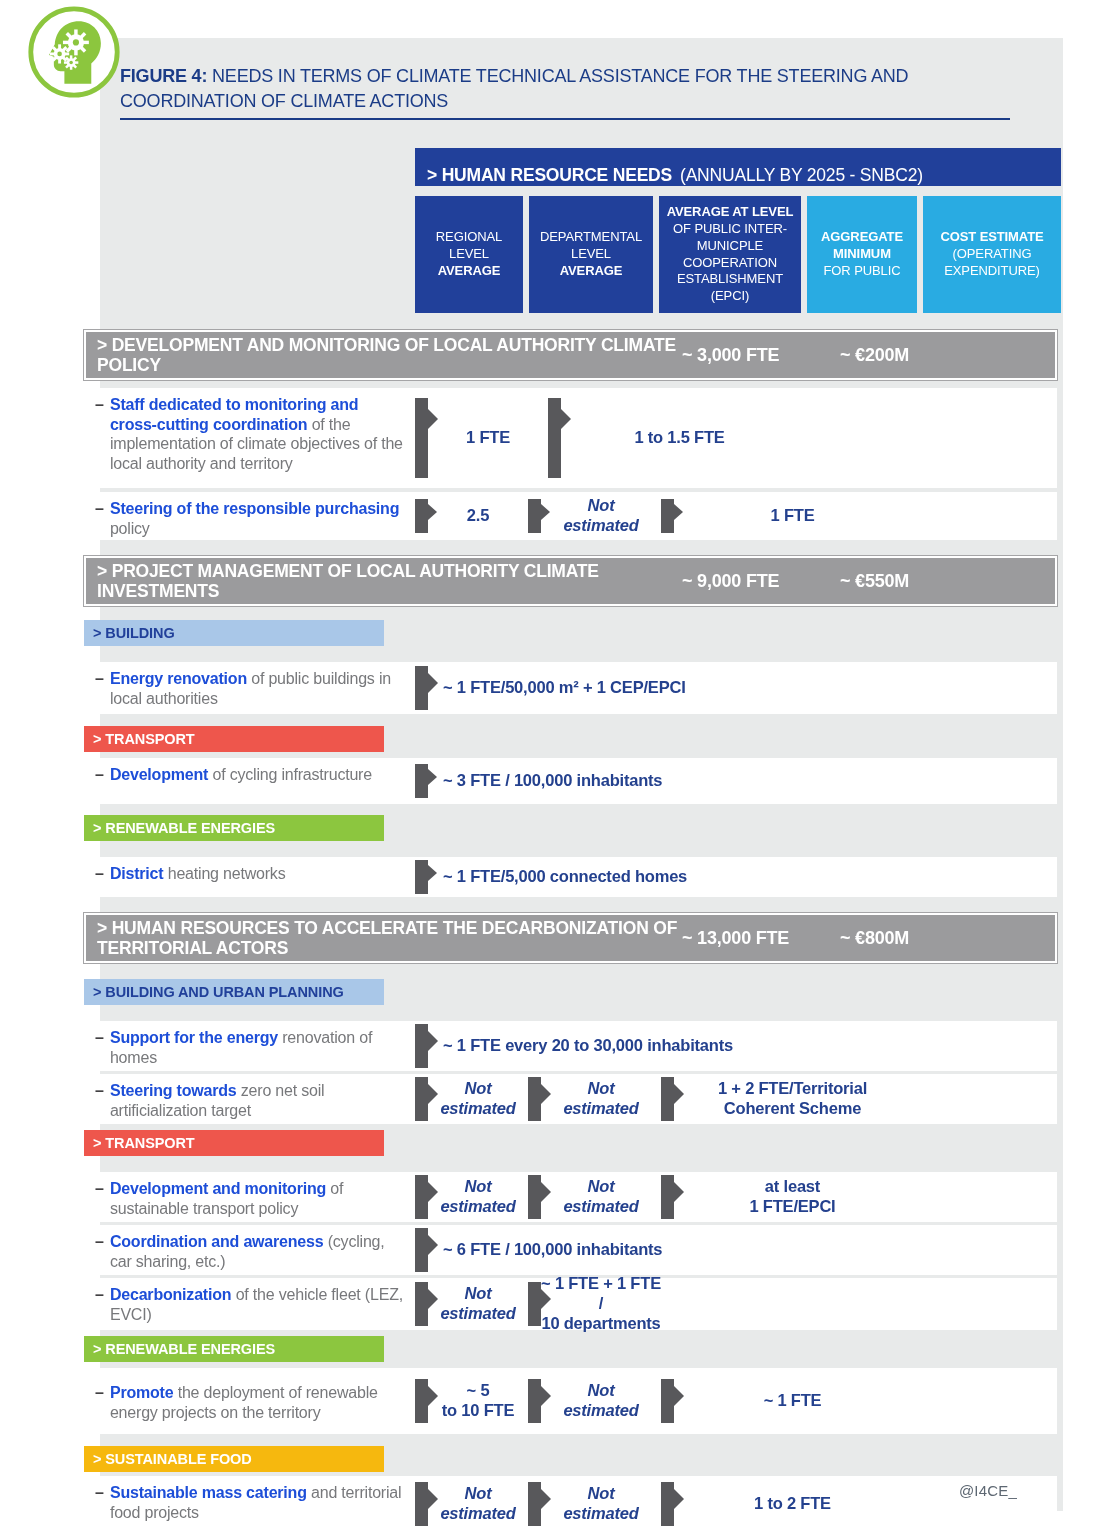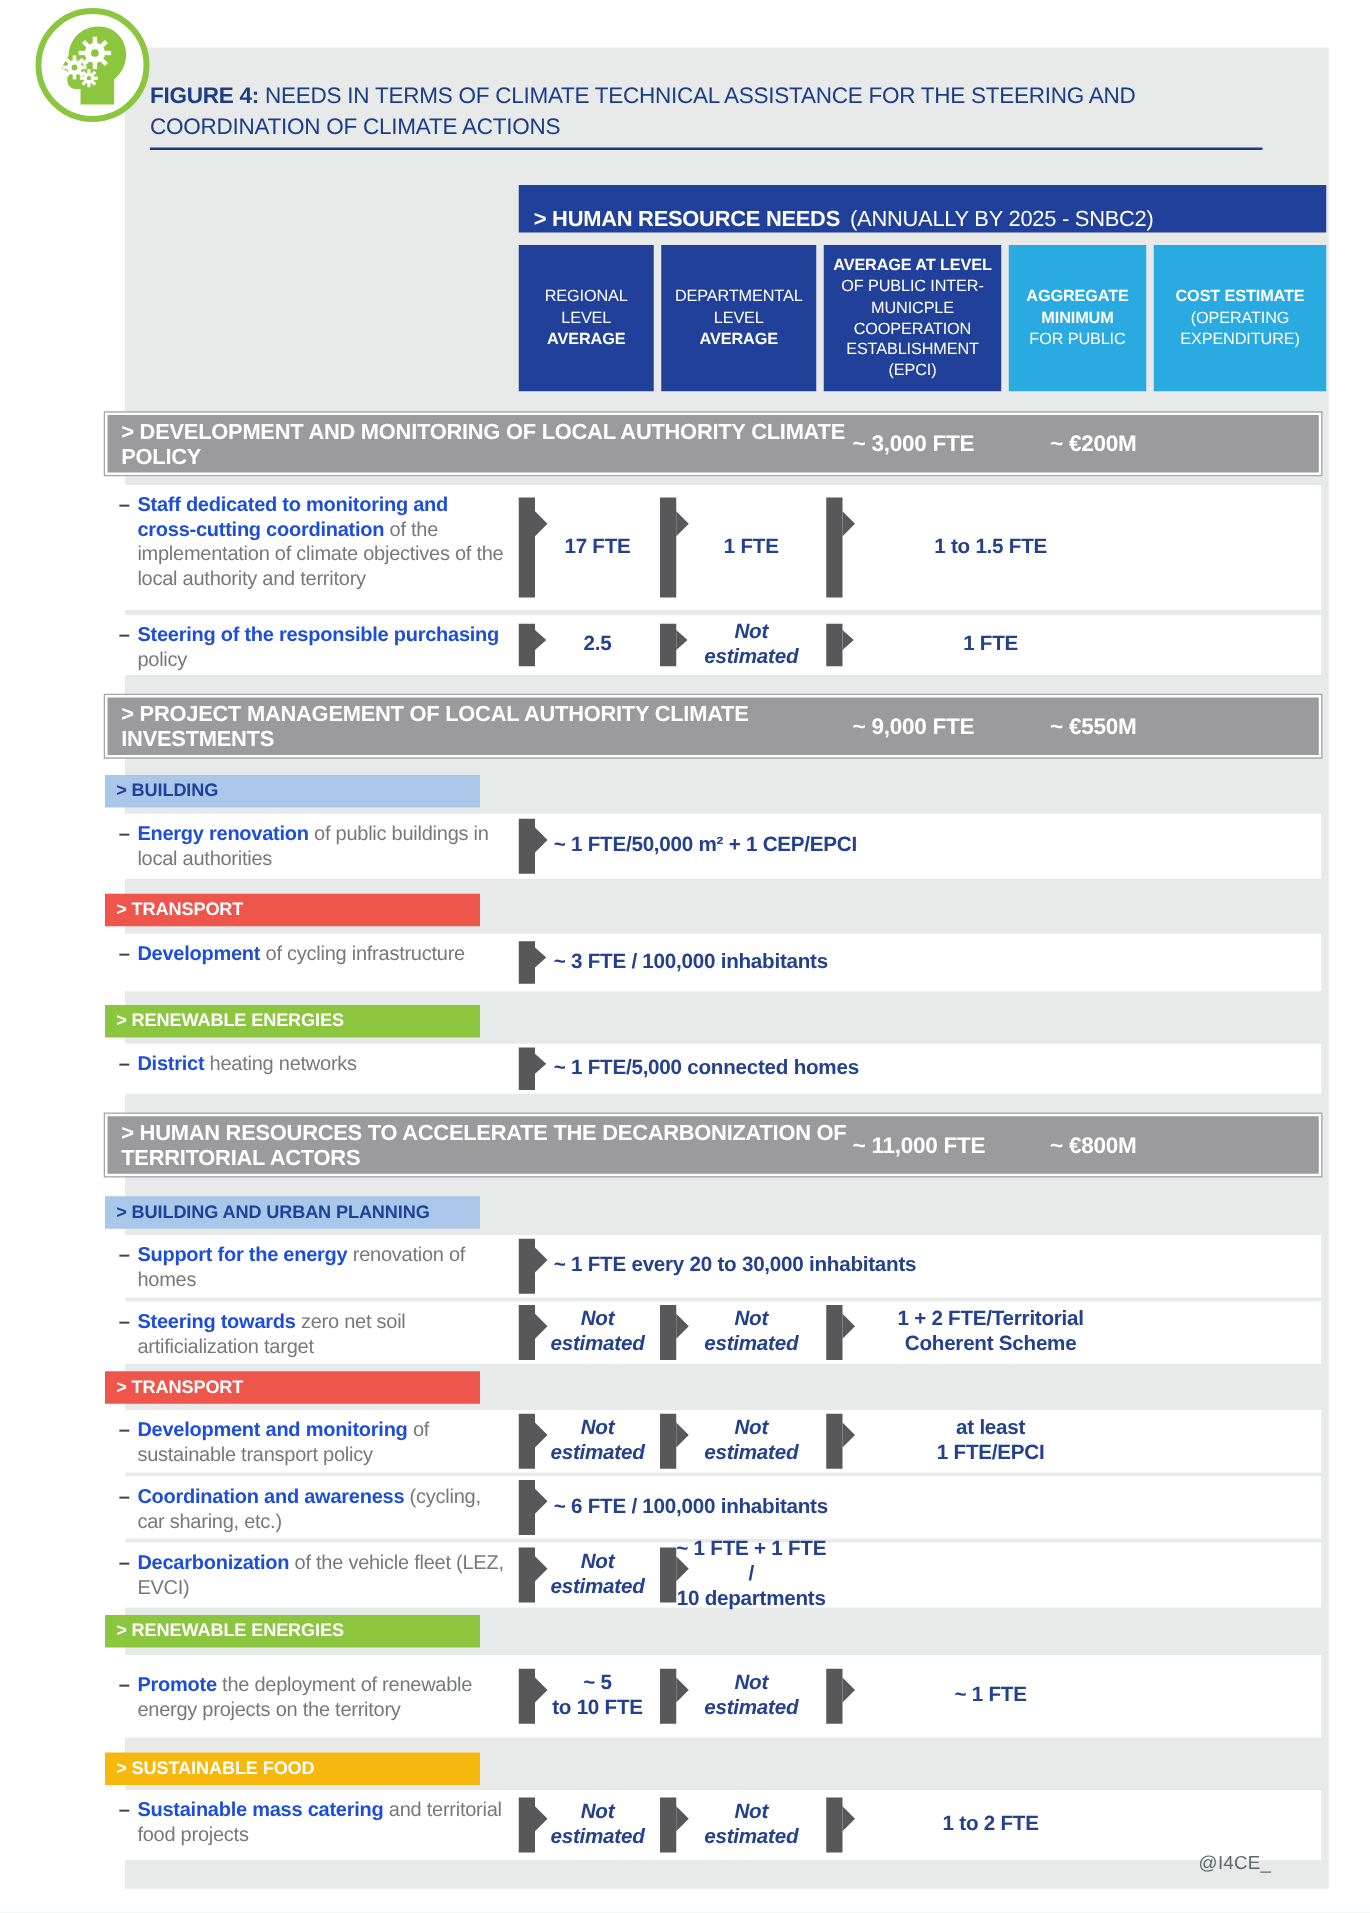--- a/index.html
+++ b/index.html
@@ -29,21 +29,21 @@
   
   .sections{position:absolute;left:-16px;top:292px;width:973px;}
   .secbar{height:50px;background:#9b9b9d;border:2px solid #ffffff;outline:1px solid #a5a5a7;
     box-sizing:border-box;display:flex;align-items:center;color:#fff;margin-bottom:8px;}
   .sectitle{flex:1;margin:0;padding-left:11px;font-weight:bold;font-size:17.5px;line-height:1.15;
     letter-spacing:-0.2px;max-width:585px;}
   .secfte{width:158px;flex-shrink:0;font-weight:bold;font-size:18px;letter-spacing:-0.2px;}
   .seccost{width:110px;flex-shrink:0;font-weight:bold;font-size:18px;letter-spacing:-0.2px;}
   
   .chip{width:300px;height:26px;box-sizing:border-box;display:flex;align-items:center;
-    padding-left:9px;font-weight:bold;font-size:14.5px;color:#fff;letter-spacing:-0.1px;margin-bottom:5px;}
+    padding-left:9px;font-weight:bold;font-size:14.5px;color:#fff;letter-spacing:-0.1px;margin-bottom:16px;}
   .chip--blue{background:#a9c7e8;color:#21409a;}
   .chip--red{background:#ee564c;}
   .chip--green{background:#8cc63f;}
   .chip--yellow{background:#f6b80e;}
   
   .row{background:#ffffff;position:relative;width:973px;box-sizing:border-box;}
   .rlabel{display:flex;width:322px;box-sizing:border-box;padding:7px 0 0 11px;}
   .dash{font-weight:bold;color:#414042;font-size:16px;margin-right:6px;line-height:1.22;}
   .ltext{margin:0;font-size:16px;line-height:1.22;color:#77787b;letter-spacing:-0.2px;}
   .ltext b{color:#1d4ed8;font-weight:bold;}
@@ -121,24 +121,20 @@
       <span class="secfte">~ 3,000 FTE</span>
       <span class="seccost">~ €200M</span>
     </div>
 
     <div class="row h100">
       <div class="rlabel">
         <span class="dash">–</span>
         <p class="ltext"><b>Staff dedicated to monitoring and cross-cutting coordination</b> <span>of the implementation of climate objectives of the local authority and territory</span></p>
       </div>
       <div class="cells">
-        <div class="cell c1">
-            <span class="bar bt"></span>
-            <span class="val">17 FTE</span>
-          </div>
         <div class="cell c2">
             <span class="bar bt"></span>
             <span class="val">1 FTE</span>
           </div>
         <div class="cell c3">
             <span class="bar bt"></span>
             <span class="val">1 to 1.5 FTE</span>
           </div>
       </div>
     </div>
@@ -208,21 +204,21 @@
       <div class="cells">
         <div class="cell cspan">
             <span class="bar bs"></span>
             <span class="val">~ 1 FTE/5,000 connected homes</span>
           </div>
       </div>
     </div>
 
     <div class="secbar mb16">
       <p class="sectitle">&gt; HUMAN RESOURCES TO ACCELERATE THE DECARBONIZATION OF TERRITORIAL ACTORS</p>
-      <span class="secfte">~ 11,000 FTE</span>
+      <span class="secfte">~ 13,000 FTE</span>
       <span class="seccost">~ €800M</span>
     </div>
 
     <div class="chip chip--blue">&gt; BUILDING AND URBAN PLANNING</div>
     <div class="row h50a">
       <div class="rlabel">
         <span class="dash">–</span>
         <p class="ltext"><b>Support for the energy</b> <span>renovation of homes</span></p>
       </div>
       <div class="cells">

